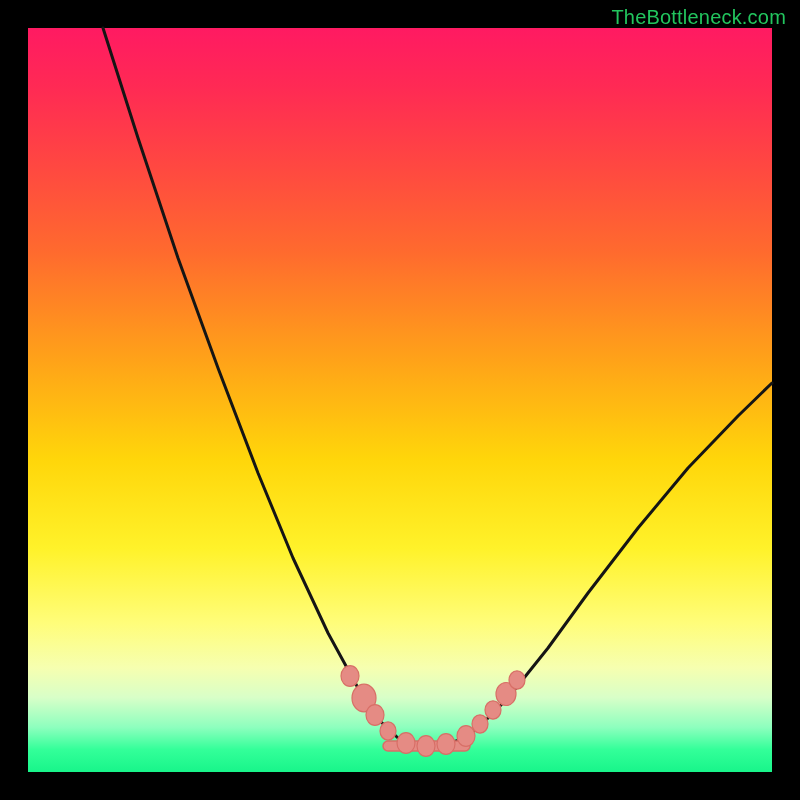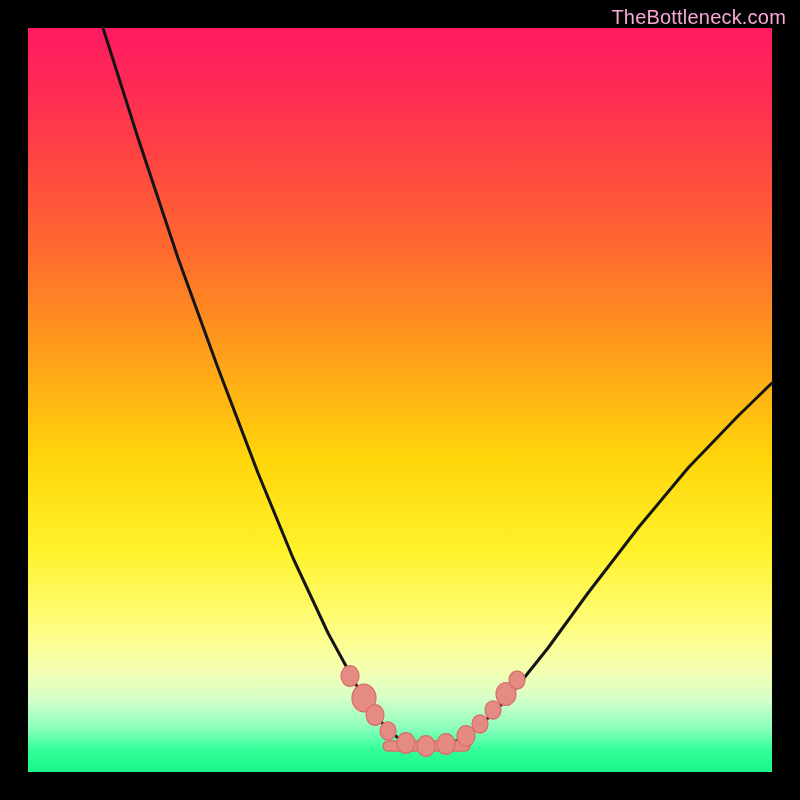--- a/index.html
+++ b/index.html
@@ -46,21 +46,21 @@
     left: 0;
     top: 0;
     width: 744px;
     height: 744px;
     overflow: visible;
   }
   .watermark {
     position: absolute;
     top: 6px;
     right: 14px;
-    color: #f9a8d4;
+    color: #22c55e;
     font-size: 20px;
     font-weight: 500;
     letter-spacing: 0.2px;
     user-select: none;
   }
 </style>
 </head>
 <body>
 
 <div class="frame">

